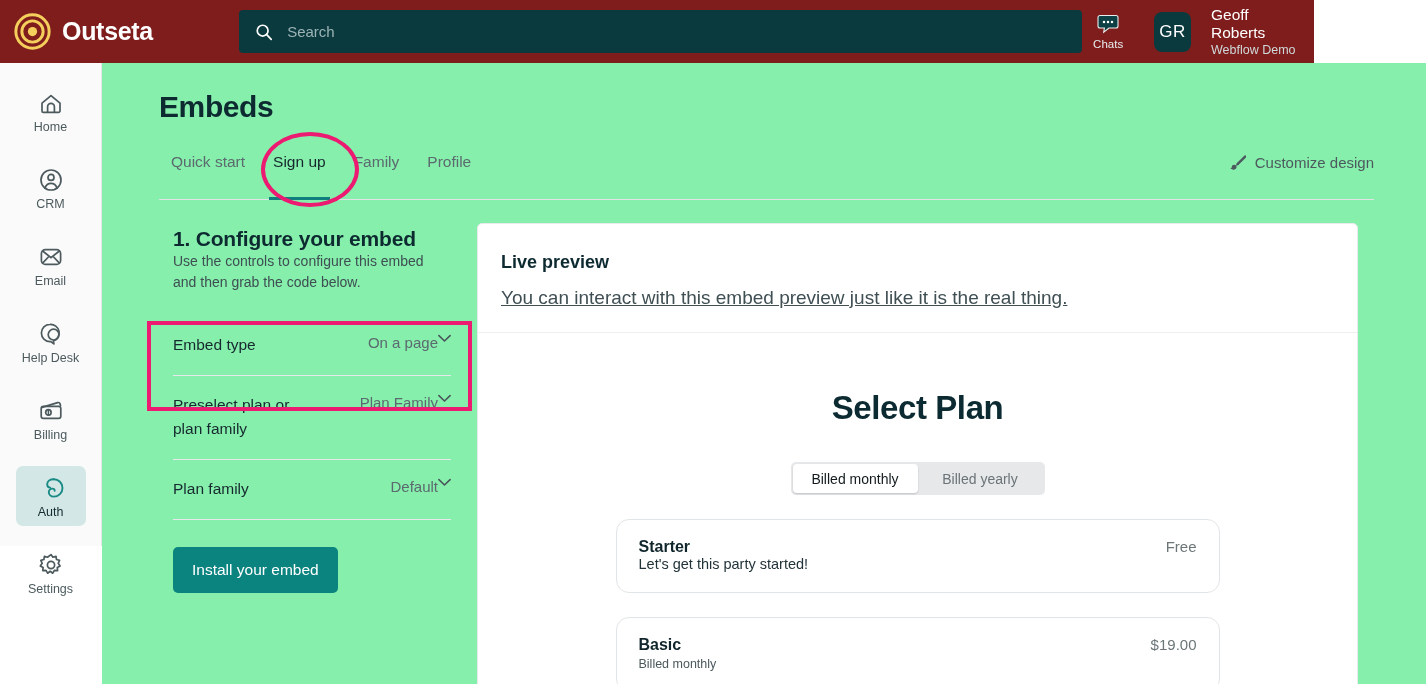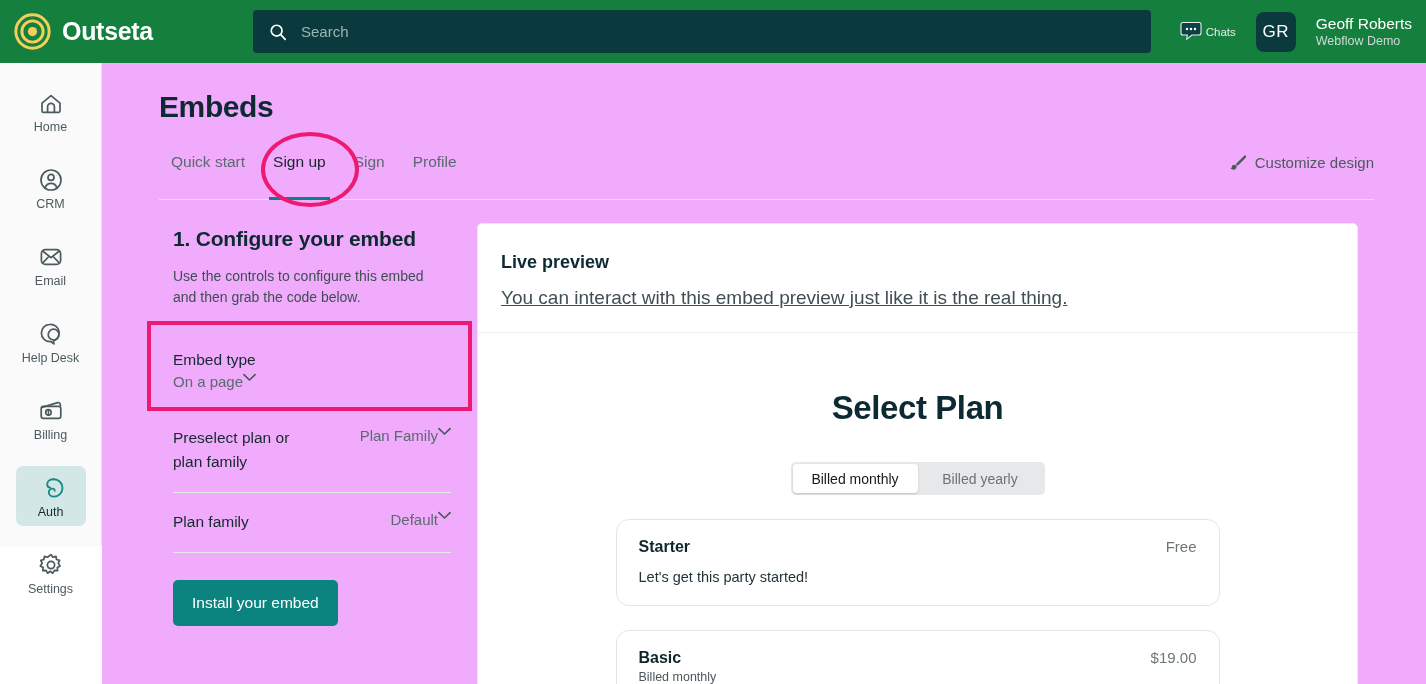--- a/index.html
+++ b/index.html
@@ -6,22 +6,22 @@
   html, body {
     width: 1426px; height: 684px;
     overflow: hidden;
     font-family: "Liberation Sans", sans-serif;
     background: #ffffff;
   }
 
   
   .topbar {
     position: absolute; top: 0; left: 0;
-    width: 1426px; height: 63px;
-    background: #15803d;
+    width: 1314px; height: 63px;
+    background: #7f1d1d;
     display: flex; align-items: center;
   }
   .brand { display: flex; align-items: center; gap: 11px; padding-left: 14px; width: 236px; }
   .logo-mark { width: 37px; height: 37px; flex: none; }
   .brand-name { color: #ffffff; font-size: 25px; font-weight: bold; letter-spacing: -0.3px; }
 
   .searchbox {
     width: 898px; height: 43px;
     background: #0b3a3e;
     border-radius: 4px;
@@ -29,21 +29,21 @@
     padding-left: 16px; gap: 14px;
     margin-left: 17px;
   }
   .search-ico { width: 18px; height: 18px; flex: none; }
   .search-ph { color: #9cb4b6; font-size: 15px; }
 
   .top-right {
     margin-left: auto; display: flex; align-items: center;
     gap: 20px; padding-right: 14px; height: 63px;
   }
-  .chats { display: flex; align-items: center; gap: 3px; width: 56px; justify-content: space-between; }
+  .chats { display: flex; flex-direction: column; align-items: center; gap: 3px; width: 56px; justify-content: space-between; }
   .chats-label { color: #e8eeee; font-size: 11.5px; }
   .avatar {
     width: 40px; height: 40px; border-radius: 8px;
     background: #0b3a3e; color: #ffffff;
     display: flex; align-items: center; justify-content: center;
     font-size: 17px; letter-spacing: 0.5px;
   }
   .user-text { display: flex; flex-direction: column; gap: 1px; }
   .user-name { color: #ffffff; font-size: 15.5px; }
   .user-org { color: #cfd9d9; font-size: 12.5px; }
@@ -66,21 +66,21 @@
   }
   .nav-item.active { background: #d3e8e6; }
   .nav-ico { width: 26px; height: 26px; display: block; }
   .nav-label { font-size: 12.5px; color: #4c5a5e; }
   .nav-item.active .nav-label { color: #122b2f; }
 
   
   .main {
     position: absolute; left: 102px; top: 63px;
     width: 1324px; height: 621px;
-    background: #f0abfc;
+    background: #86efac;
   }
   .page-title {
     position: absolute; left: 57px; top: 27px;
     font-size: 30px; font-weight: bold; color: #0d2a31; letter-spacing: -0.4px;
   }
 
   .tabbar {
     position: absolute; left: 57px; top: 84px;
     width: 1215px; height: 53px;
     border-bottom: 1px solid #e1e4e5;
@@ -100,32 +100,31 @@
   .customize {
     margin-left: auto; display: flex; align-items: center; gap: 9px;
     font-size: 15px; color: #4c5a5e; padding-top: 7px; cursor: pointer; justify-content: center;
   }
   .brush-ico { width: 17px; height: 17px; display: block; }
 
   
   .config { position: absolute; left: 71px; top: 164px; width: 278px; }
   .config-h {
     font-size: 21px; font-weight: bold; color: #0d2a31; letter-spacing: -0.2px;
-    margin-bottom: 15px;
   }
   .config-sub { font-size: 14px; color: #3e4e52; line-height: 1.5; width: 262px; }
 
   .ctrl-list { margin-top: 29px; }
   .ctrl {
     display: flex; align-items: flex-start; justify-content: space-between;
     border-bottom: 1px solid #e6e8e9;
     padding-bottom: 18px; padding-top: 17px;
     cursor: pointer;
   }
-  .ctrl:first-child { padding-top: 11px; flex-direction: column; }
+  .ctrl:first-child { padding-top: 11px; }
   .ctrl-label { font-size: 15.5px; color: #16292e; line-height: 1.55; max-width: 142px; }
   .ctrl-right { display: flex; align-items: flex-start; padding-top: 1px; }
   .ctrl-val { font-size: 15px; color: #5b6a6e; }
   .chev { width: 13px; height: 9px; display: block; }
 
   .install-btn {
     margin-top: 27px;
     background: #0b837f; color: #ffffff;
     border: none; border-radius: 5px;
     font-size: 15.5px; font-family: inherit;
@@ -162,21 +161,21 @@
 
   .plan-card {
     margin: 24px auto 0 auto; width: 604px;
     background: #ffffff; border: 1px solid #e2e5e7; border-radius: 13px;
     padding: 18px 22px 20px 22px;
   }
   .plan-top { display: flex; align-items: baseline; justify-content: space-between; }
   .plan-name { font-size: 16px; font-weight: bold; color: #10262c; }
   .plan-price { font-size: 15px; color: #6c7679; }
   .plan-sub { font-size: 12.5px; color: #4a585c; margin-top: 3px; }
-  .plan-desc { font-size: 14.5px; color: #22343a; margin-top: 13px; }
+  .plan-desc { font-size: 14.5px; color: #22343a; }
 
   
   .anno-ellipse {
     position: absolute; left: 261px; top: 132px;
     width: 98px; height: 75px;
     border: 4px solid #ed1a72; border-radius: 50%;
     pointer-events: none;
   }
   .anno-rect {
     position: absolute; left: 147px; top: 321px;
@@ -288,21 +287,21 @@
 
 </div>
 
 <div class="main">
 
   <div class="page-title">Embeds</div>
 
   <div class="tabbar">
     <div class="tab">Quick start</div>
     <div class="tab active">Sign up</div>
-    <div class="tab">Sign</div>
+    <div class="tab">Family</div>
     <div class="tab">Profile</div>
 
     <div class="customize">
       <svg class="brush-ico" viewBox="0 0 18 18">
         <path d="M16.4 1.6 7.9 10.1l-.6 2.4 2.4-.6 8.5-8.5a1.3 1.3 0 0 0-1.8-1.8z" fill="#4c5a5e"></path>
         <path d="M5.6 11.4c1.6 0 2.6 1.2 2.4 2.6-.2 1.5-1.6 2.6-3.3 2.6-1.3 0-2.6-.3-3.4-.9 1.2-.4 1.5-1.3 1.7-2.3.2-1.2 1-2 2.6-2z" fill="#4c5a5e"></path>
       </svg>
       <span>Customize design</span>
     </div>
   </div>

